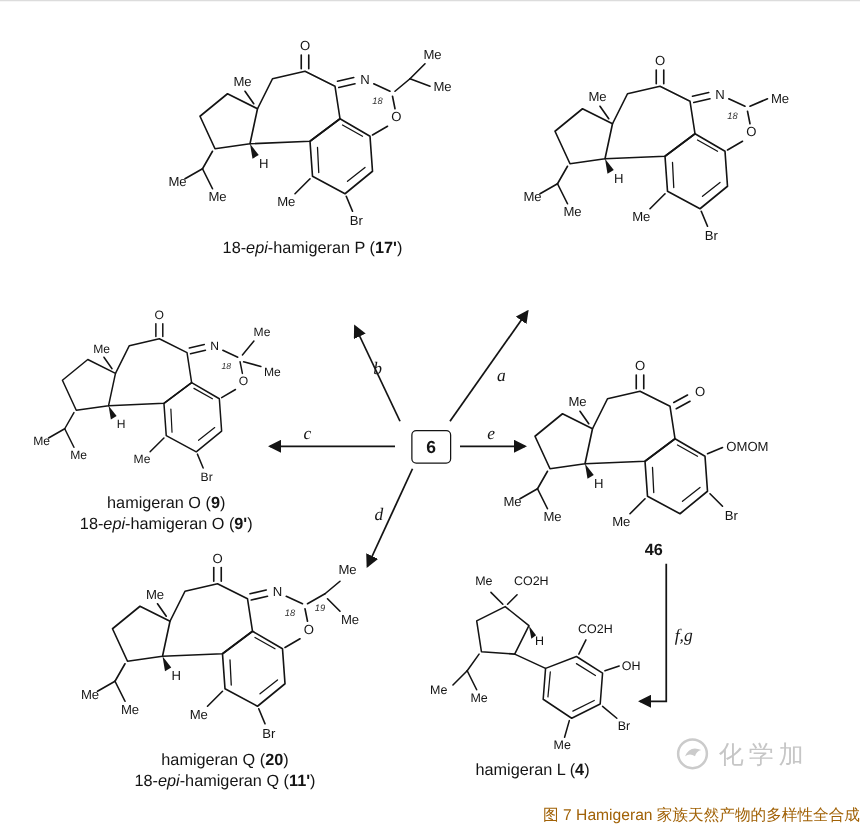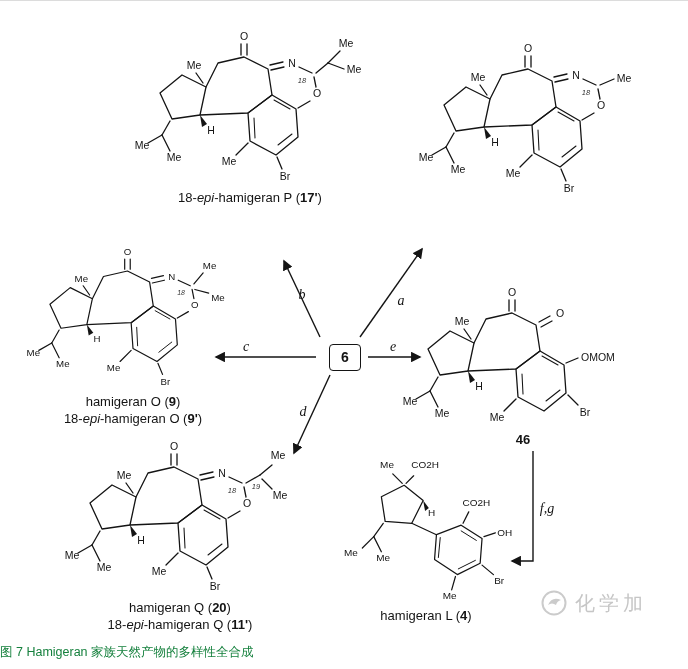--- a/index.html
+++ b/index.html
@@ -14,21 +14,21 @@
   .bond2 { stroke-width:1.05; }
   .atom { font-family:"Liberation Sans",sans-serif; font-size:10.5px; fill:#141414; }
   .posnum { font-family:"Liberation Sans",sans-serif; font-size:7.5px; font-style:italic; fill:#333; }
   .wedge { fill:#141414; stroke:none; }
   #arrow-layer { position:absolute; left:0; top:0; }
   .arrow { stroke:#141414; stroke-width:1.4; fill:none; }
   .arrow-label { font-family:"Liberation Serif",serif; font-style:italic; font-size:14px; fill:#141414; }
   #center-box { position:absolute; left:329px; top:343px; width:30px; height:25px; border:1.5px solid #141414; border-radius:4px; background:#fff; text-align:center; line-height:25px; font-weight:bold; font-size:14px; color:#141414; }
   #watermark { position:absolute; left:540px; top:588px; display:flex; align-items:flex-end; gap:7px; }
   #watermark .wm-text { font-size:20px; letter-spacing:4px; color:#c6c6c6; }
-  #figure-caption { position:absolute; left:0; right:0; top:643px; text-align:left; font-size:12.5px; color:#15803d; }
+  #figure-caption { position:absolute; left:0; right:0; top:643px; text-align:right; font-size:12.5px; color:#a16207; }
 </style>
 </head>
 <body>
 
 <div id="canvas">
 
   <svg width="0" height="0" style="position:absolute" aria-hidden="true">
     <defs>
       <g id="struct-core">
         <g>

